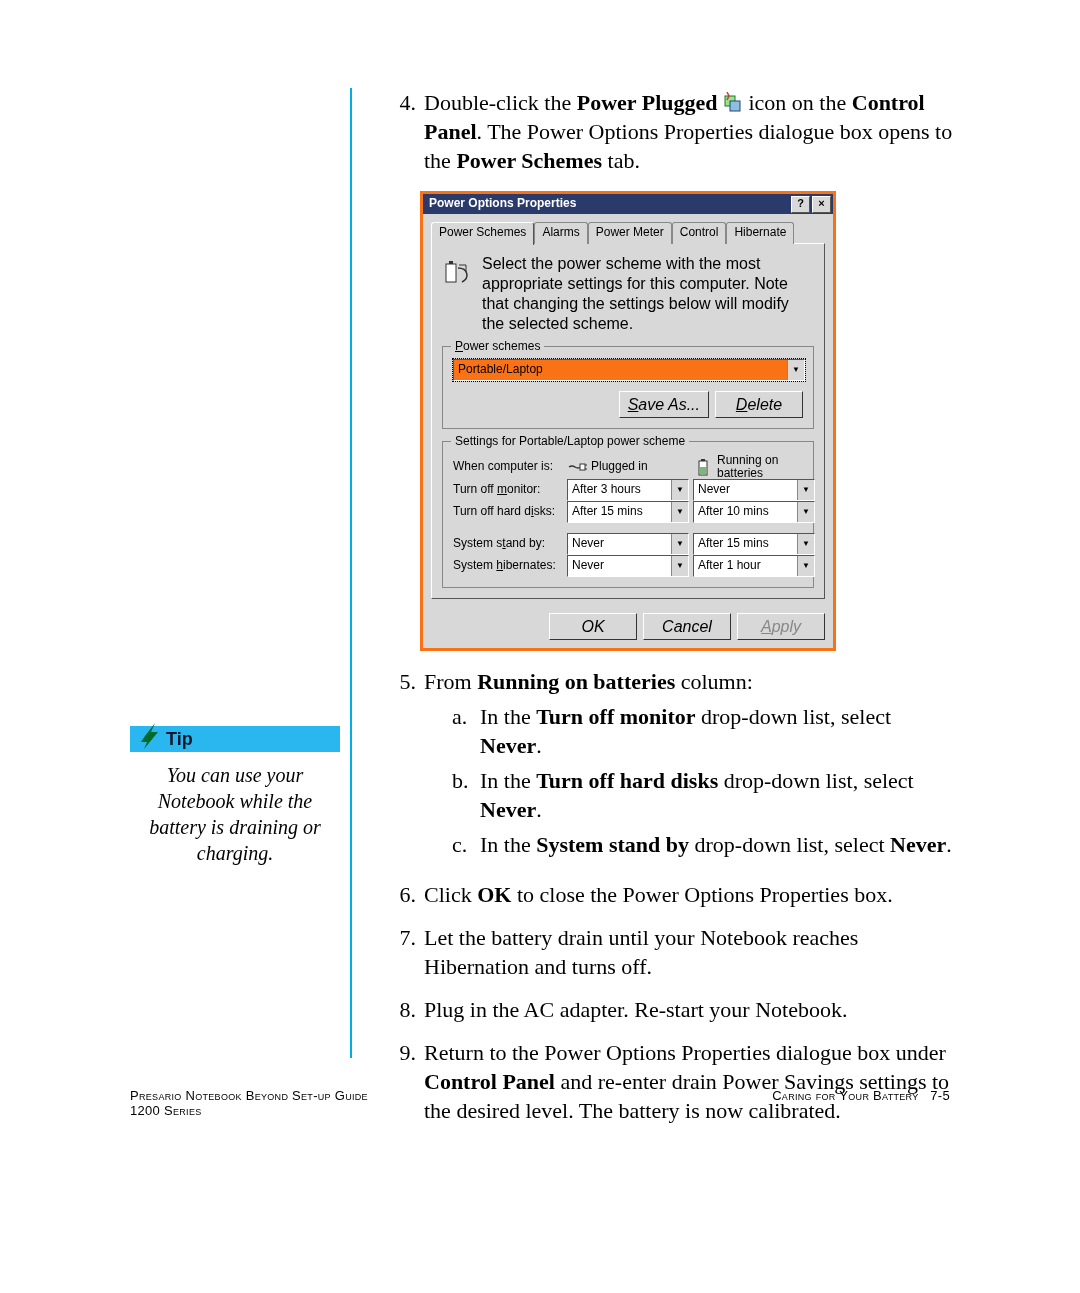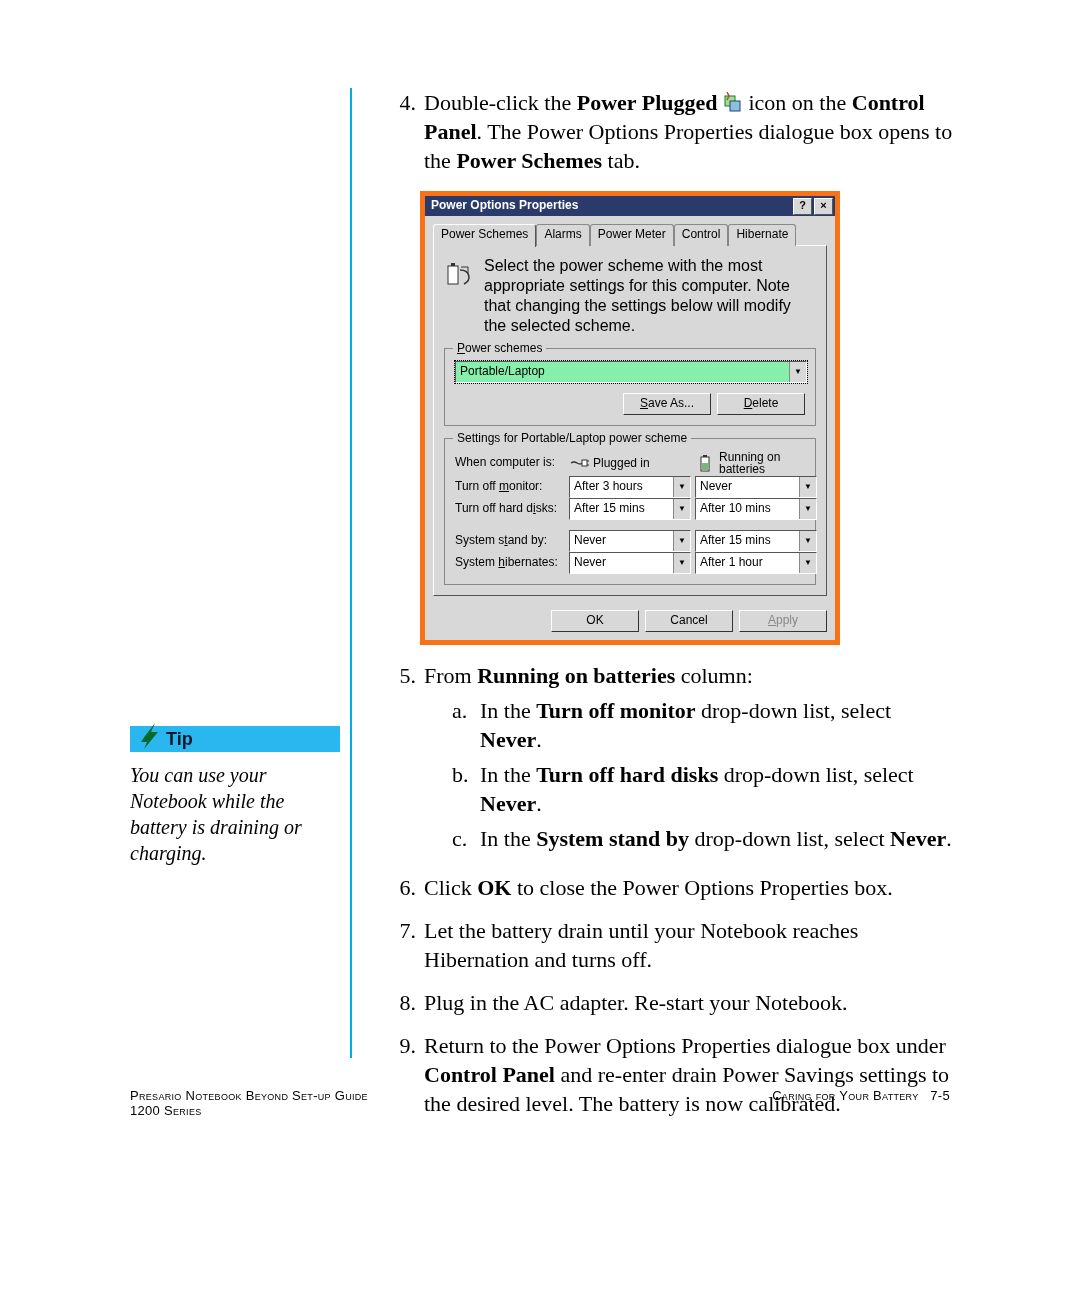--- a/index.html
+++ b/index.html
@@ -46,20 +46,21 @@
   .tip-band svg {
     position: absolute;
     left: 8px;
     top: -6px;
   }
   .tip-body {
     font-style: italic;
     font-size: 20px;
     line-height: 1.3;
     margin-top: 10px;
+    text-align: center;
   }
   
   .main {
     position: absolute;
     left: 384px;
     top: 88px;
     width: 570px;
     font-size: 22px;
     line-height: 1.32;
   }
@@ -70,21 +71,21 @@
   .sub { display: flex; margin: 6px 0 6px 28px; }
   .sub-letter { width: 28px; flex-shrink: 0; }
   .sub-body { flex: 1; }
   
   .dialog {
     width: 410px;
     margin: 16px 0 16px 36px;
     font-family: Tahoma, Arial, sans-serif;
     font-size: 12px;
     color: #000;
-    border: 5px solid #f97316;
+    border: 3px solid #f97316;
     background: #d8d8d8;
     position: relative;
   }
   .titlebar {
     height: 20px;
     background: linear-gradient(#2a3a6a, #2a3a6a);
     color: #fff;
     display: flex;
     align-items: center;
     font-weight: bold;
@@ -161,21 +162,21 @@
     font-size: 12px;
   }
   .combo {
     display: flex;
     align-items: stretch;
     height: 20px;
     width: 100%;
     border: 1px solid #555;
     border-top-color: #555; border-left-color: #555;
     border-right-color: #fff; border-bottom-color: #fff;
-    background: #86efac;
+    background: #f97316;
   }
   .combo-text {
     flex: 1;
     padding: 2px 4px;
     font-size: 12px;
     white-space: nowrap;
     overflow: hidden;
   }
   .combo-btn {
     width: 16px;
@@ -186,21 +187,22 @@
   }
   .btn {
     display: inline-block;
     min-width: 70px;
     text-align: center;
     padding: 2px 8px;
     border: 1px solid #555;
     border-top-color: #fff; border-left-color: #fff;
     border-right-color: #333; border-bottom-color: #333;
     background: #d8d8d8;
-    font-size: 12px;
+    font-size: 16px;
+    font-style: italic;
   }
   .btn.disabled { color: #888; }
   .btn u, .groupbox-title u, .row-label u { text-decoration: underline; }
   .row {
     display: grid;
     grid-template-columns: 108px 120px 120px;
     gap: 6px;
     align-items: center;
   }
   .row-label { font-size: 12px; }

